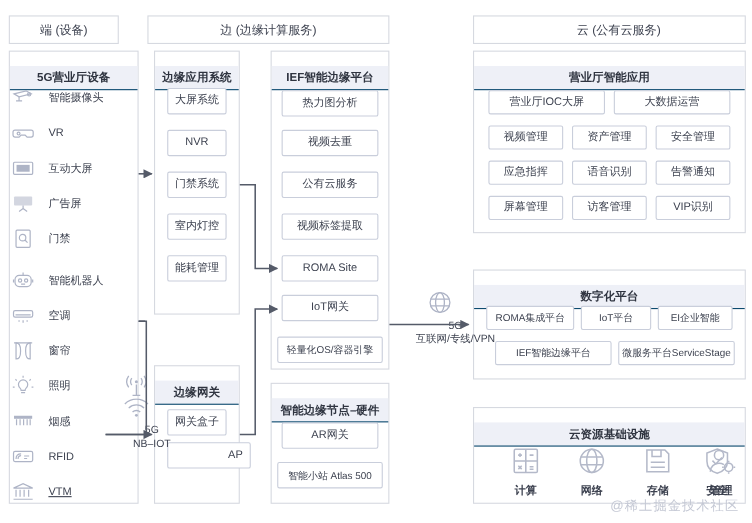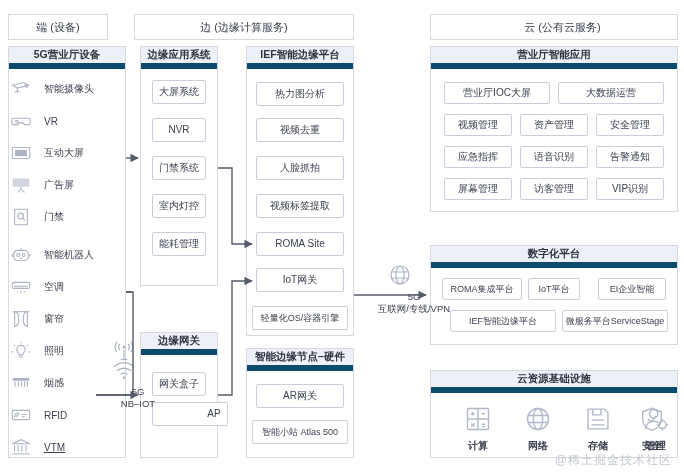--- a/index.html
+++ b/index.html
@@ -24,24 +24,25 @@
   }
   .panel{
     position:absolute;
     border:1px solid #d6d9e0;
     background:#ffffff;
     box-sizing:border-box;
   }
   .panel-title{
     height:22px;
     background:#eef0f7;
-    border-bottom:6px solid #0c4a6e;
+    border-bottom:1px solid #0c4a6e;
     display:flex;align-items:center;justify-content:center;
     font-size:10.5px;font-weight:bold;color:#2f3440;
     box-sizing:border-box;
+    margin-top:13px;
   }
   .plain-panel{
     position:absolute;
     border:1px solid #d6d9e0;
     background:#ffffff;
     box-sizing:border-box;
   }
   .chip{
     position:absolute;
     border:1px solid #c9cedb;
@@ -248,21 +249,21 @@
     <div class="panel-title">边缘网关</div>
   </div>
   <div class="chip" style="left:152px;top:372px;width:54px;height:24px;">网关盒子</div>
   <div class="chip" style="left:152px;top:402px;width:76px;height:24px;padding-left:48px;">AP</div>
 
   <div class="panel" style="left:246px;top:46px;width:108px;height:290px;">
     <div class="panel-title">IEF智能边缘平台</div>
   </div>
   <div class="chip" style="left:256px;top:82px;width:88px;height:24px;">热力图分析</div>
   <div class="chip" style="left:256px;top:118px;width:88px;height:24px;">视频去重</div>
-  <div class="chip" style="left:256px;top:156px;width:88px;height:24px;">人脸抓拍</div>
+  <div class="chip" style="left:256px;top:156px;width:88px;height:24px;">公有云服务</div>
   <div class="chip" style="left:256px;top:194px;width:88px;height:24px;">视频标签提取</div>
   <div class="chip" style="left:256px;top:232px;width:88px;height:24px;">ROMA Site</div>
   <div class="chip" style="left:256px;top:268px;width:88px;height:24px;">IoT网关</div>
   <div class="chip" style="left:252px;top:306px;width:96px;height:24px;font-size:9px;">轻量化OS/容器引擎</div>
 
   <div class="panel" style="left:246px;top:348px;width:108px;height:110px;">
     <div class="panel-title">智能边缘节点–硬件</div>
   </div>
   <div class="chip" style="left:256px;top:384px;width:88px;height:24px;">AR网关</div>
   <div class="chip" style="left:252px;top:420px;width:96px;height:24px;font-size:9px;">智能小站 Atlas 500</div>
@@ -282,21 +283,21 @@
   <div class="chip" style="left:596px;top:146px;width:68px;height:22px;">告警通知</div>
 
   <div class="chip" style="left:444px;top:178px;width:68px;height:22px;">屏幕管理</div>
   <div class="chip" style="left:520px;top:178px;width:68px;height:22px;">访客管理</div>
   <div class="chip" style="left:596px;top:178px;width:68px;height:22px;">VIP识别</div>
 
   <div class="panel" style="left:430px;top:245px;width:248px;height:100px;">
     <div class="panel-title">数字化平台</div>
   </div>
   <div class="chip" style="left:442px;top:278px;width:80px;height:22px;font-size:9px;">ROMA集成平台</div>
-  <div class="chip" style="left:528px;top:278px;width:52px;height:22px;font-size:9px;">IoT平台</div>
+  <div class="chip" style="left:528px;top:278px;width:64px;height:22px;font-size:9px;">IoT平台</div>
   <div class="chip" style="left:598px;top:278px;width:68px;height:22px;font-size:9px;">EI企业智能</div>
   <div class="chip" style="left:450px;top:310px;width:106px;height:22px;font-size:9px;">IEF智能边缘平台</div>
   <div class="chip" style="left:562px;top:310px;width:106px;height:22px;font-size:9px;">微服务平台ServiceStage</div>
 
   <div class="panel" style="left:430px;top:370px;width:248px;height:88px;">
     <div class="panel-title">云资源基础设施</div>
   </div>
 
   <div class="infra-item" style="left:452px;top:404px;">
     <span class="infra-ico">

